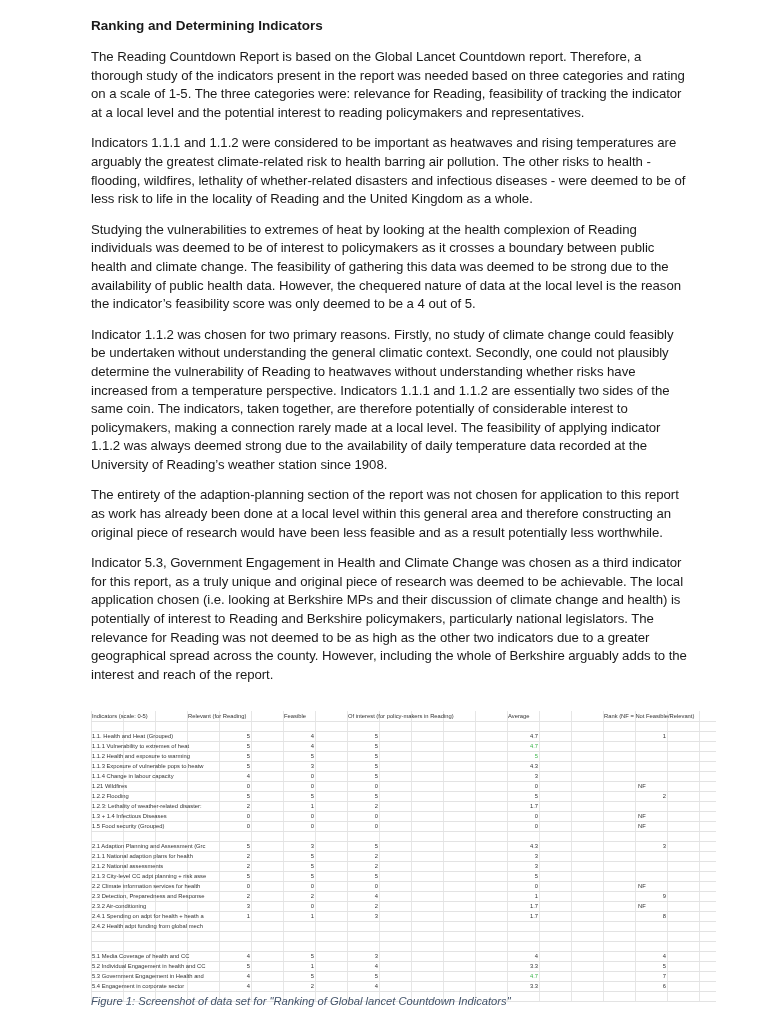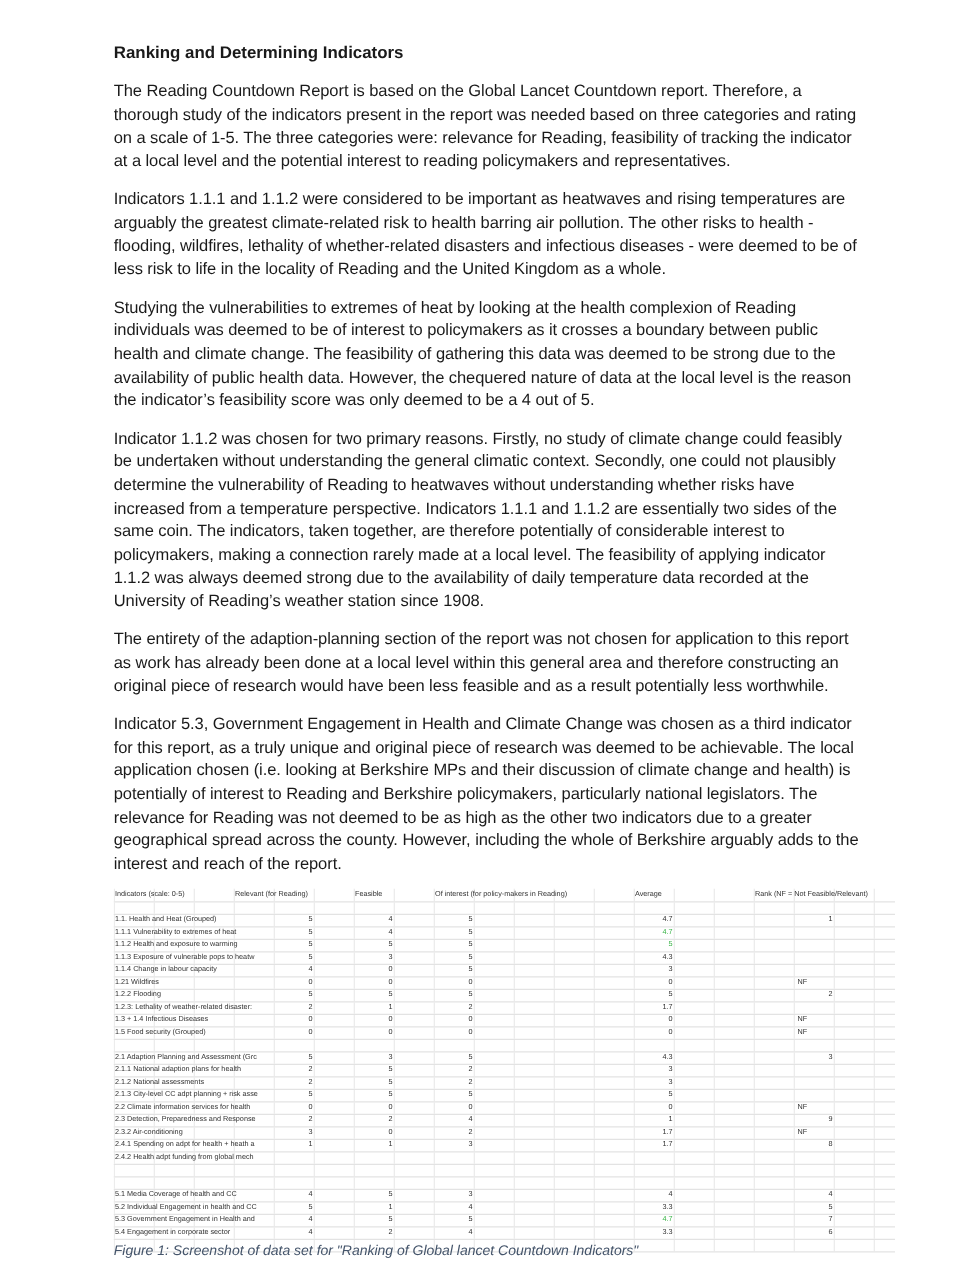--- a/index.html
+++ b/index.html
@@ -1,18 +1,18 @@
 <!DOCTYPE html>
 <html><head>
 <meta charset="utf-8">
 <style>
   html, body { margin: 0; padding: 0; background: #ffffff; }
   body { width: 781px; height: 1024px; position: relative; overflow: hidden; font-family: "Liberation Sans", sans-serif; color: #1a1a1a; }
   .doc { position: absolute; left: 91px; top: 16px; width: 600px; }
-  .heading { font-weight: bold; font-size: 13.5px; margin: 16px 0 10px 0; line-height: 20px; }
+  .heading { font-weight: bold; font-size: 13.5px; margin: 0 0 10px 0; line-height: 20px; }
   .para { font-size: 13.2px; line-height: 18.6px; margin: 12px 0 9px 0; letter-spacing: -0.05px; }
   .sheet { position: absolute; left: 91px; top: 711px; width: 625px; }
   .grid-row { position: relative; height: 9px; border-bottom: 1px solid #e3e3e3; font-size: 5.8px; line-height: 9px; color: #333; white-space: nowrap; }
   .grid-row.tall { height: 10px; line-height: 10px; }
   .vlines { position: absolute; left: 0; top: 0; bottom: 0; right: 0; pointer-events: none;
             background-image: linear-gradient(to right, #e6e6e6 1px, transparent 1px); background-size: 32px 100%; }
   .cell { position: absolute; top: 0; height: 100%; overflow: hidden; }
   .c-label { left: 1px; width: 127px; }
   .c-rel { left: 129px; width: 32px; text-align: right; padding-right: 2px; box-sizing: border-box; }
   .c-fea { left: 193px; width: 32px; text-align: right; padding-right: 2px; box-sizing: border-box; }

